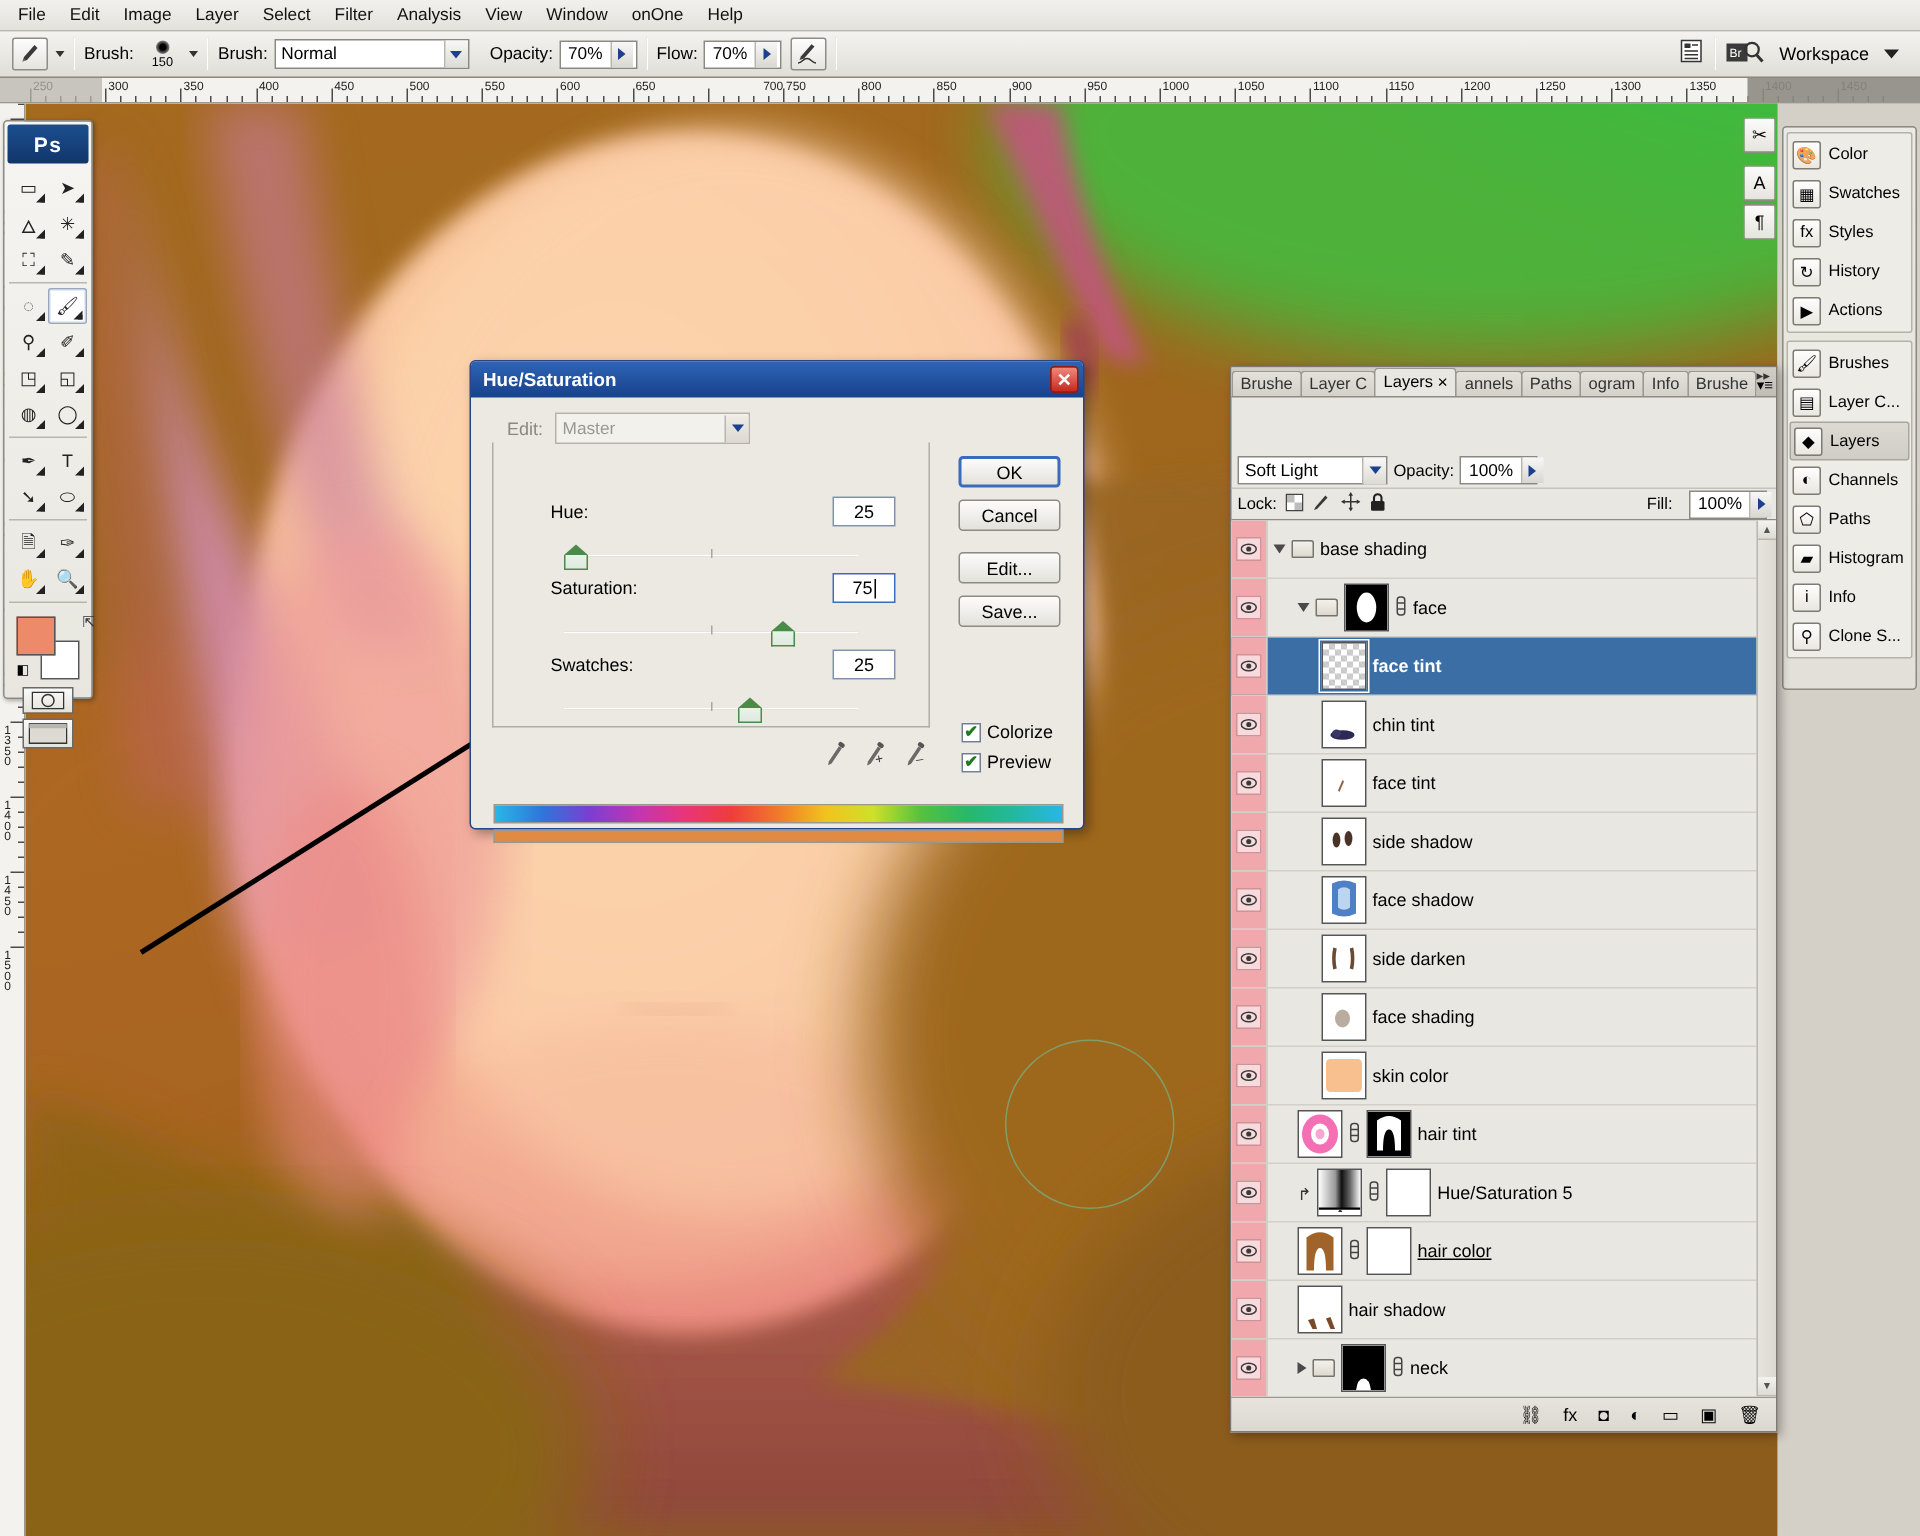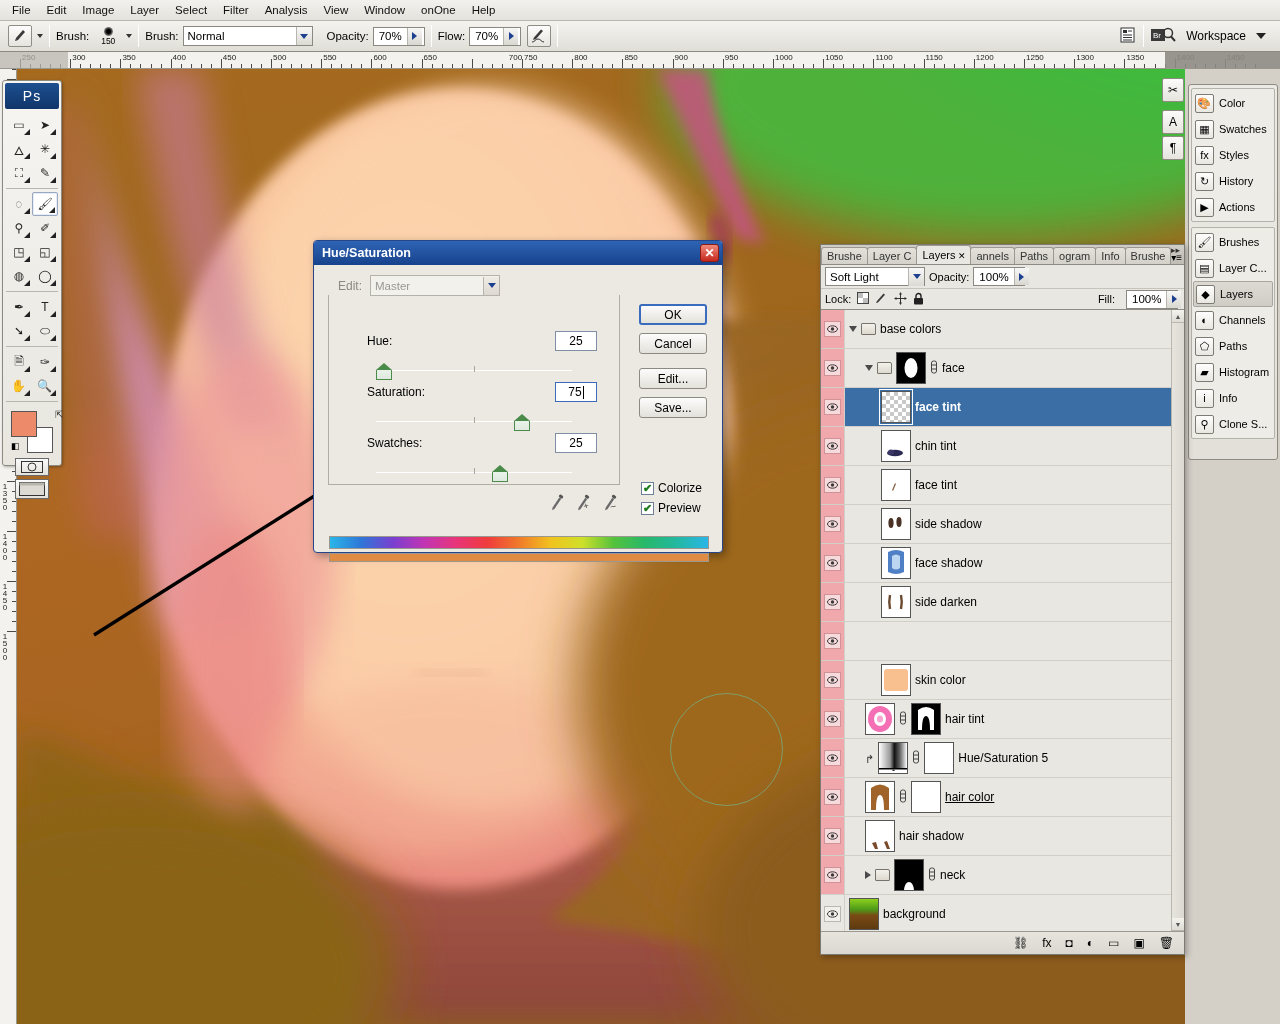--- a/index.html
+++ b/index.html
@@ -93,21 +93,21 @@
   
   #toolbox {
     position:absolute; left:2px; top:80px; width:60px; height:386px;
     background:linear-gradient(#f6f5f2,#e8e6df);
     border:1px solid #8d8a82; border-radius:3px;
     box-shadow: 1px 1px 3px rgba(0,0,0,.3);
   }
   #ps-logo {
     margin:2px; height:26px; background:linear-gradient(#1c4f8f,#11356a);
     display:flex;align-items:center;justify-content:center;
-    color:#fff;font-weight:normal;font-size:14px;letter-spacing:1px;
+    color:#fff;font-weight:bold;font-size:14px;letter-spacing:1px;
     border-radius:2px;
   }
   .tool-grid { display:flex; flex-wrap:wrap; padding:2px 3px 0 3px; }
   .tool-cell {
     width:26px;height:24px; display:flex;align-items:center;justify-content:center;
     position:relative; font-size:13px; color:#222;
   }
   .tool-cell.sel { background:#fff; border:1px solid #9aa7c0; box-shadow: inset 0 0 0 1px #e6ecf7; border-radius:2px;}
   .tool-cell .tri { position:absolute; right:2px; bottom:2px; width:0;height:0;
     border-left:3px solid transparent; border-top:3px solid transparent; border-right:3px solid #222; border-bottom:3px solid #222;}
@@ -224,20 +224,21 @@
     height:17px; padding:0 5px; font-size:11px; line-height:17px;
     background:linear-gradient(#e3e1da,#d3d1ca); border:1px solid #9b9891; border-bottom:none;
     border-radius:3px 3px 0 0; margin-right:-1px; white-space:nowrap; color:#333;
   }
   .lp-tab.active { background:#e9e7e1; height:19px; line-height:19px; color:#000; }
   #lp-tabmenu { position:absolute; right:2px; bottom:1px; font-size:10px; }
   #lp-dblarrow { position:absolute; right:4px; top:0px; font-size:9px; color:#333; }
   #lp-blend {
     height:24px; display:flex; align-items:center; padding:0 4px; gap:4px;
     border-bottom:1px solid #c6c3bc;
+    margin-top:37px;
   }
   #lp-lock {
     height:21px; display:flex; align-items:center; padding:0 4px; gap:6px;
     border-bottom:1px solid #8e8b84; font-size:11px;
   }
   #lp-list { flex:1; overflow:hidden; position:relative; background:#e9e7e1; }
   .lp-row {
     display:flex; align-items:center; height:39px;
     border-bottom:1px solid #d2cfc8; position:relative;
   }
@@ -1013,21 +1014,21 @@
               <span class="eye-box">
                 <svg width="11" height="8" viewBox="0 0 11 8">
                   <ellipse cx="5.5" cy="4" rx="5" ry="3.2" fill="none" stroke="#3a3a3a" stroke-width="1"></ellipse>
                   <circle cx="5.5" cy="4" r="1.7" fill="#3a3a3a"></circle>
                 </svg>
               </span>
             </div>
             <div class="lp-content" style="padding-left: 4px;">
               <span class="tri-down"></span>
               <span class="folder"></span>
-              <span class="lp-name">base colors</span>
+              <span class="lp-name">base shading</span>
             </div>
           </div>
           <div class="lp-row">
             <div class="eye-cell">
               <span class="eye-box">
                 <svg width="11" height="8" viewBox="0 0 11 8">
                   <ellipse cx="5.5" cy="4" rx="5" ry="3.2" fill="none" stroke="#3a3a3a" stroke-width="1"></ellipse>
                   <circle cx="5.5" cy="4" r="1.7" fill="#3a3a3a"></circle>
                 </svg>
               </span>
@@ -1146,20 +1147,26 @@
             </div>
           </div>
           <div class="lp-row">
             <div class="eye-cell">
               <span class="eye-box">
                 <svg width="11" height="8" viewBox="0 0 11 8">
                   <ellipse cx="5.5" cy="4" rx="5" ry="3.2" fill="none" stroke="#3a3a3a" stroke-width="1"></ellipse>
                   <circle cx="5.5" cy="4" r="1.7" fill="#3a3a3a"></circle>
                 </svg>
               </span>
+            </div>
+            <div class="lp-content" style="padding-left: 36px;">
+              <span class="thumb"><svg width="28" height="30" viewBox="0 0 28 30">
+                  <ellipse cx="13" cy="16" rx="5" ry="6" fill="#9a8a78" opacity=".7"></ellipse>
+                </svg></span>
+              <span class="lp-name">face shading</span>
             </div>
           </div>
           <div class="lp-row">
             <div class="eye-cell">
               <span class="eye-box">
                 <svg width="11" height="8" viewBox="0 0 11 8">
                   <ellipse cx="5.5" cy="4" rx="5" ry="3.2" fill="none" stroke="#3a3a3a" stroke-width="1"></ellipse>
                   <circle cx="5.5" cy="4" r="1.7" fill="#3a3a3a"></circle>
                 </svg>
               </span>

